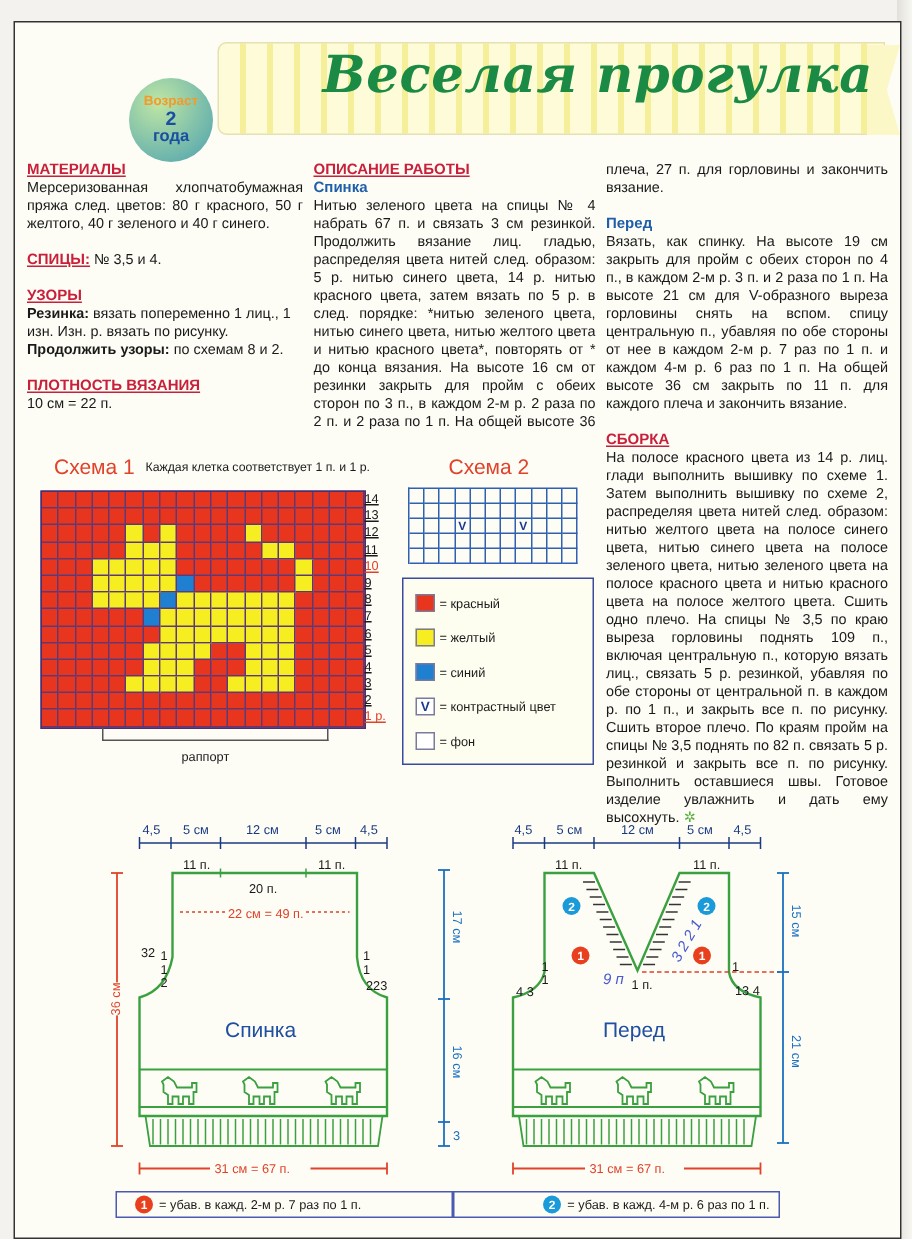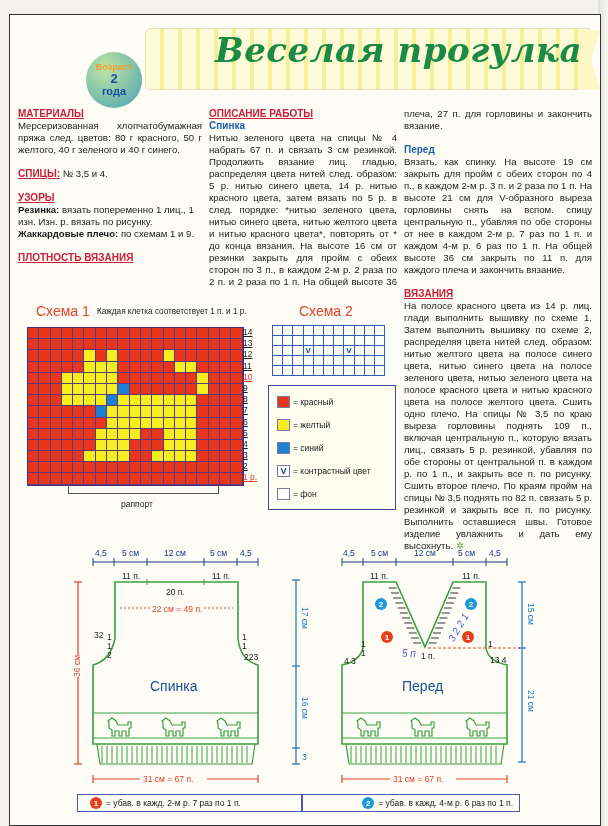--- a/index.html
+++ b/index.html
@@ -71,38 +71,39 @@
 <div class="title">Веселая прогулка</div>
 
 <div class="col col1">
   <div class="h-sec">МАТЕРИАЛЫ</div>
   <div style="text-align:justify">Мерсеризованная хлопчатобумажная пряжа след. цветов: 80 г красного, 50 г желтого, 40 г зеленого и 40 г синего.</div>
   <div class="gap"></div>
   <div><span class="h-sec">СПИЦЫ:</span><span> № 3,5 и 4.</span></div>
   <div class="gap"></div>
   <div class="h-sec">УЗОРЫ</div>
   <div><span class="b">Резинка:</span><span> вязать попеременно 1 лиц., 1 изн. Изн. р. вязать по рисунку.</span></div>
-  <div><span class="b">Жаккардовые плечо:</span><span> по схемам 1 и 9.</span></div>
+  <div><span class="b">Продолжить узоры:</span><span> по схемам 8 и 2.</span></div>
   <div class="gap"></div>
   <div class="h-sec">ПЛОТНОСТЬ ВЯЗАНИЯ</div>
+  <div>10 см = 22 п.</div>
 </div>
 
 <div class="col col2">
   <div class="h-sec">ОПИСАНИЕ РАБОТЫ</div>
   <div class="h-sub">Спинка</div>
   <div style="height:156px;overflow:hidden">Нитью зеленого цвета на спицы № 4 набрать 67 п. и связать 3 см резинкой. Продолжить вязание лиц. гладью, распределяя цвета нитей след. образом: 5 р. нитью синего цвета, 14 р. нитью красного цвета, затем вязать по 5 р. в след. порядке: *нитью зеленого цвета, нитью синего цвета, нитью желтого цвета и нитью красного цвета*, повторять от * до конца вязания. На высоте 16 см от резинки закрыть для пройм с обеих сторон по 3 п., в каждом 2-м р. 2 раза по 2 п. и 2 раза по 1 п. На общей высоте 36 см закрыть по 11 п. для каждого плеча, 27 п. для горловины и закончить вязание.</div>
 </div>
 
 <div class="col col3">
   <div>плеча, 27 п. для горловины и закончить вязание.</div>
   <div class="gap"></div>
   <div class="h-sub">Перед</div>
   <div>Вязать, как спинку. На высоте 19 см закрыть для пройм с обеих сторон по 4 п., в каждом 2-м р. 3 п. и 2 раза по 1 п. На высоте 21 см для V-образного выреза горловины снять на вспом. спицу центральную п., убавляя по обе стороны от нее в каждом 2-м р. 7 раз по 1 п. и каждом 4-м р. 6 раз по 1 п. На общей высоте 36 см закрыть по 11 п. для каждого плеча и закончить вязание.</div>
   <div class="gap"></div>
-  <div class="h-sec">ВЯЗАНИЯ</div>
+  <div class="h-sec">СБОРКА</div>
   <div><span>На полосе красного цвета из 14 р. лиц. глади выполнить вышивку по схеме 1. Затем выполнить вышивку по схеме 2, распределяя цвета нитей след. образом: нитью желтого цвета на полосе синего цвета, нитью синего цвета на полосе зеленого цвета, нитью зеленого цвета на полосе красного цвета и нитью красного цвета на полосе желтого цвета. Сшить одно плечо. На спицы № 3,5 по краю выреза горловины поднять 109 п., включая центральную п., которую вязать лиц., связать 5 р. резинкой, убавляя по обе стороны от центральной п. в каждом р. по 1 п., и закрыть все п. по рисунку. Сшить второе плечо. По краям пройм на спицы № 3,5 поднять по 82 п. связать 5 р. резинкой и закрыть все п. по рисунку. Выполнить оставшиеся швы. Готовое изделие увлажнить и дать ему высохнуть.</span> <span style="color:#5ab040">✲</span></div>
 </div>
 
 <div class="schema1-title">Схема 1</div>
 <div class="schema1-note">Каждая клетка соответствует 1 п. и 1 р.</div>
 <div class="grid1" id="grid1">
     <div class="cell" style="background: rgb(232, 54, 30);"></div>
     <div class="cell" style="background: rgb(232, 54, 30);"></div>
     <div class="cell" style="background: rgb(232, 54, 30);"></div>
     <div class="cell" style="background: rgb(232, 54, 30);"></div>
@@ -672,21 +673,21 @@
 <div class="dim dim-blue" style="left:458px;top:548px">5 см</div>
 <div class="dim dim-blue" style="left:489px;top:548px">4,5</div>
 <div class="dim" style="left:370px;top:571px">11 п.</div>
 <div class="dim" style="left:462px;top:571px">11 п.</div>
 <span class="num-badge" style="position:absolute;left:375px;top:598px;background:#1a9ad8">2</span>
 <span class="num-badge" style="position:absolute;left:465px;top:598px;background:#1a9ad8">2</span>
 <span class="num-badge" style="position:absolute;left:381px;top:631px;background:#e8401e">1</span>
 <span class="num-badge" style="position:absolute;left:462px;top:631px;background:#e8401e">1</span>
 <div class="dim" style="left:421px;top:651px">1 п.</div>
 <div class="dim" style="left:443px;top:622px;color:#4a5ad0;font-style:italic;transform:rotate(-60deg);font-size:10px">3 2 2 1</div>
-<div class="dim" style="left:402px;top:648px;color:#4a5ad0;font-style:italic;font-size:10px">5 п</div>
+<div class="dim" style="left:402px;top:648px;color:#4a5ad0;font-style:italic;font-size:10px">9 п</div>
 <div class="dim" style="left:357px;top:640px;line-height:9px">
     <div style="margin-left:4px">1</div>
     <div style="margin-left:4px">1</div>
   </div>
 <div class="dim" style="left:344px;top:656px"><span>4</span> <span>3</span></div>
 <div class="dim" style="left:488px;top:640px;line-height:9px">
     <div>1</div>
   </div>
 <div class="dim" style="left:490px;top:655px"><span>1</span><span>3</span> <span>4</span></div>
 <div class="piece-label" style="left:402px;top:678px">Перед</div>

